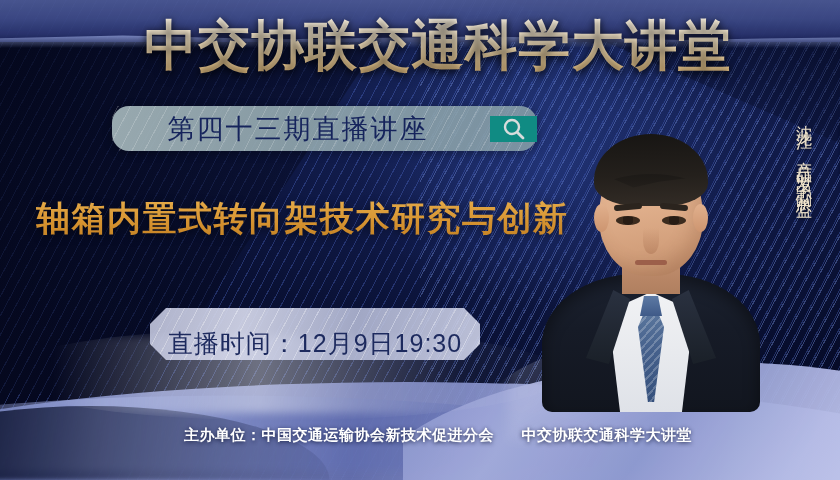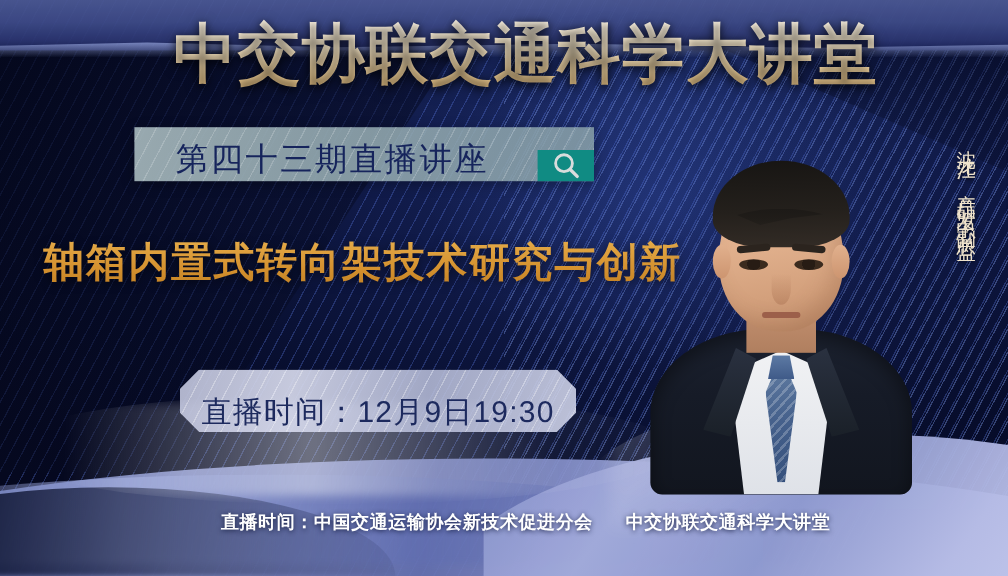--- a/index.html
+++ b/index.html
@@ -132,24 +132,25 @@
     color: transparent;
     -webkit-text-fill-color: transparent;
     text-shadow: 0 2px 6px rgba(0,0,0,.45);
     filter: drop-shadow(0 2px 5px rgba(0,0,0,.55));
     transform: scaleX(.97);
   }
 
   
   .sub-bar {
     position: absolute; left: 112px; top: 106px;
-    width: 383px; height: 45px;
-    display: flex; align-items: flex-end;
+    width: 425px; height: 45px;
+    display: flex; align-items: center;
     background: linear-gradient(100deg, rgba(168,186,190,.90) 0%, rgba(150,172,178,.88) 45%, rgba(136,160,168,.86) 100%);
     box-shadow: 0 2px 10px rgba(0,0,0,.30);
+    border-radius: 17px;
   }
   .sub-bar::before {
     content: "";
     position: absolute; inset: 0;
     background-image: repeating-linear-gradient(
       118deg,
       rgba(255,255,255,0) 0px, rgba(255,255,255,0) 5px,
       rgba(255,255,255,.18) 5px, rgba(255,255,255,.18) 6px,
       rgba(255,255,255,0) 6px, rgba(255,255,255,0) 11px
     );
@@ -400,18 +401,18 @@
     <div class="p-eye-l"></div>
     <div class="p-eye-r"></div>
     <div class="p-nose"></div>
     <div class="p-mouth"></div>
   </div>
 
   <div class="vtext vtext-company">中车株洲电力机车有限公司</div>
   <div class="vtext vtext-speaker">沈龙江 产品研发中心副总监</div>
 
   <div class="footer">
-    <span>直播时间：中国交通运输协会新技术促进分会</span>
+    <span>主办单位：中国交通运输协会新技术促进分会</span>
     <span class="gap"></span>
     <span>中交协联交通科学大讲堂</span>
   </div>
 
 </div>
 
 </body></html>

